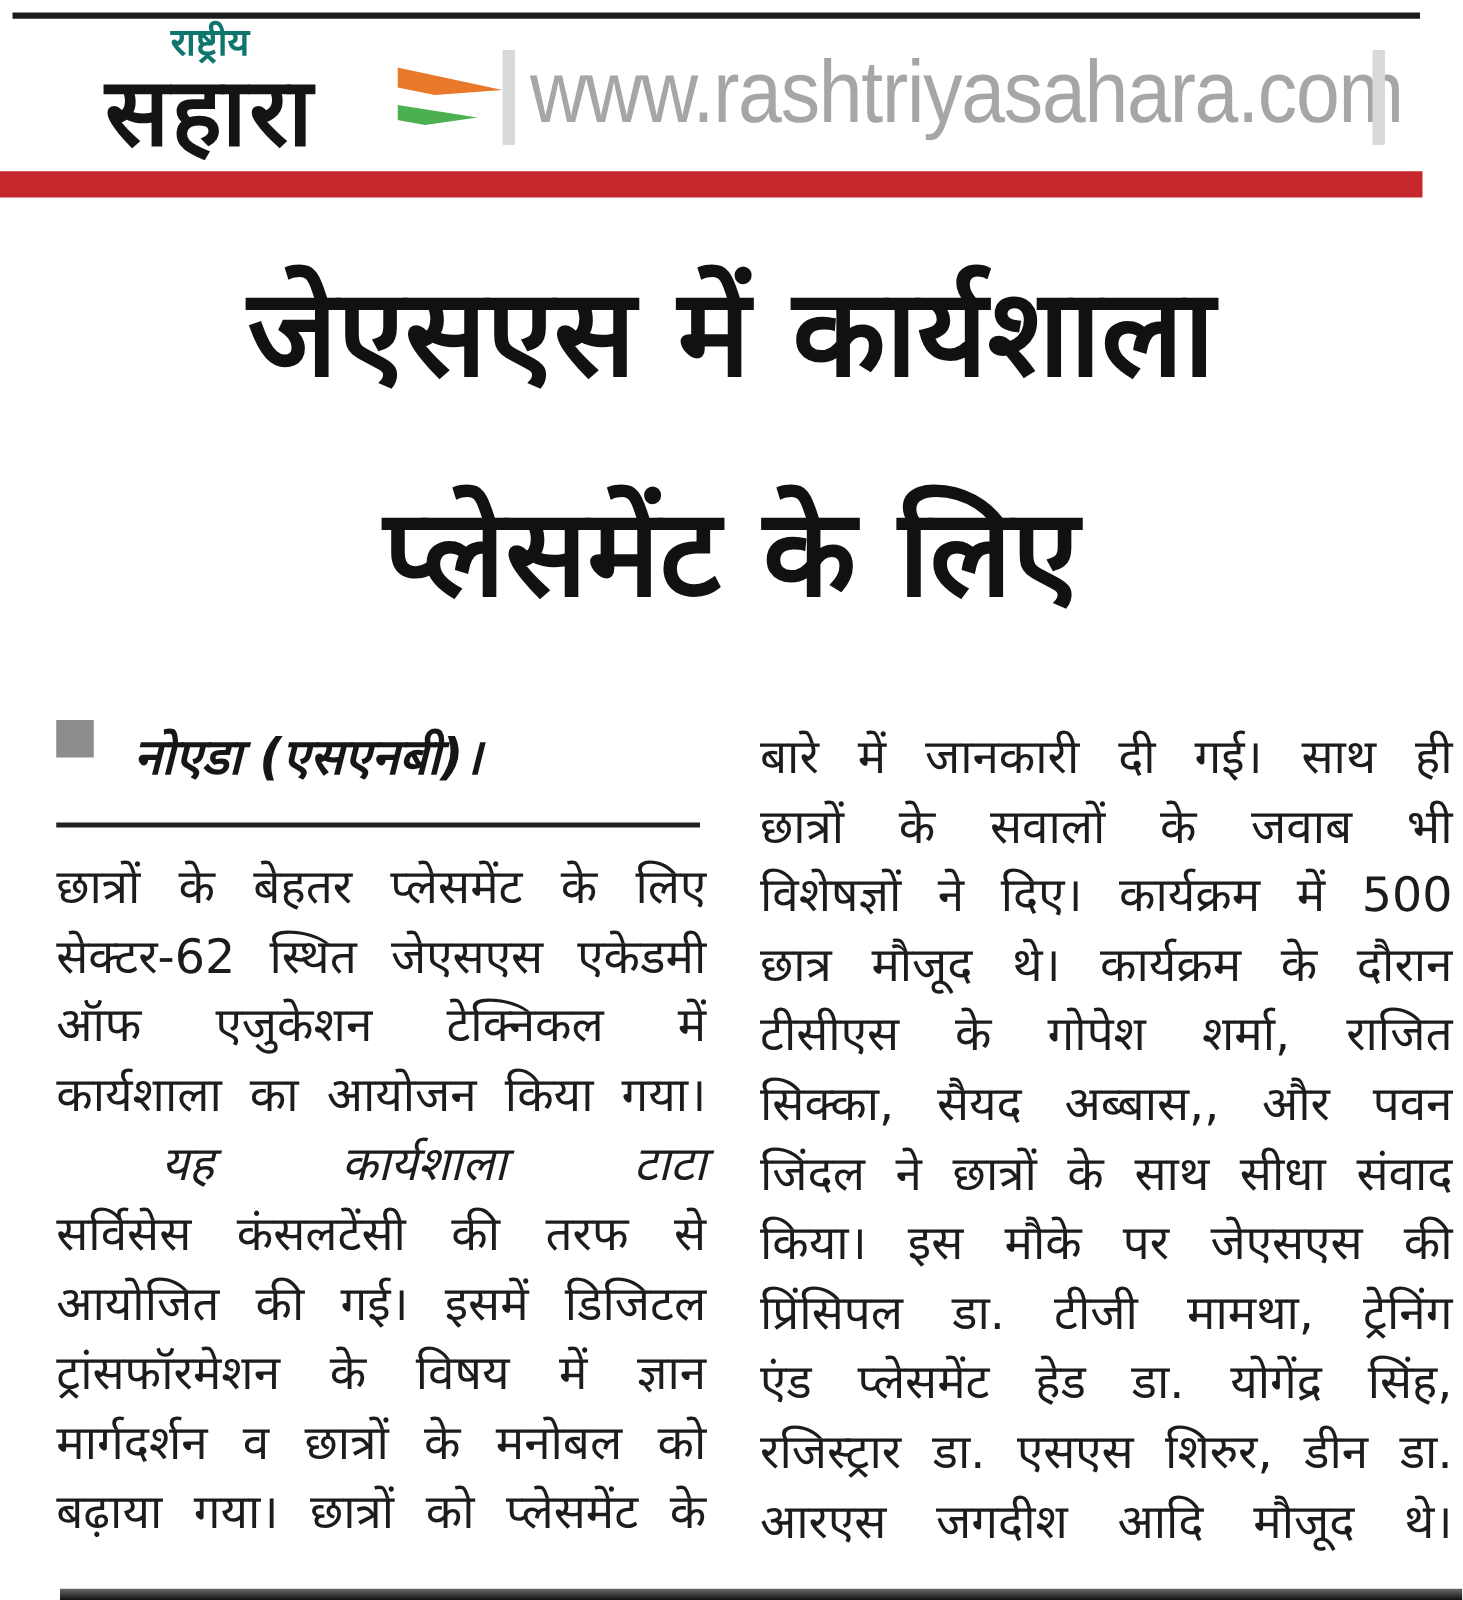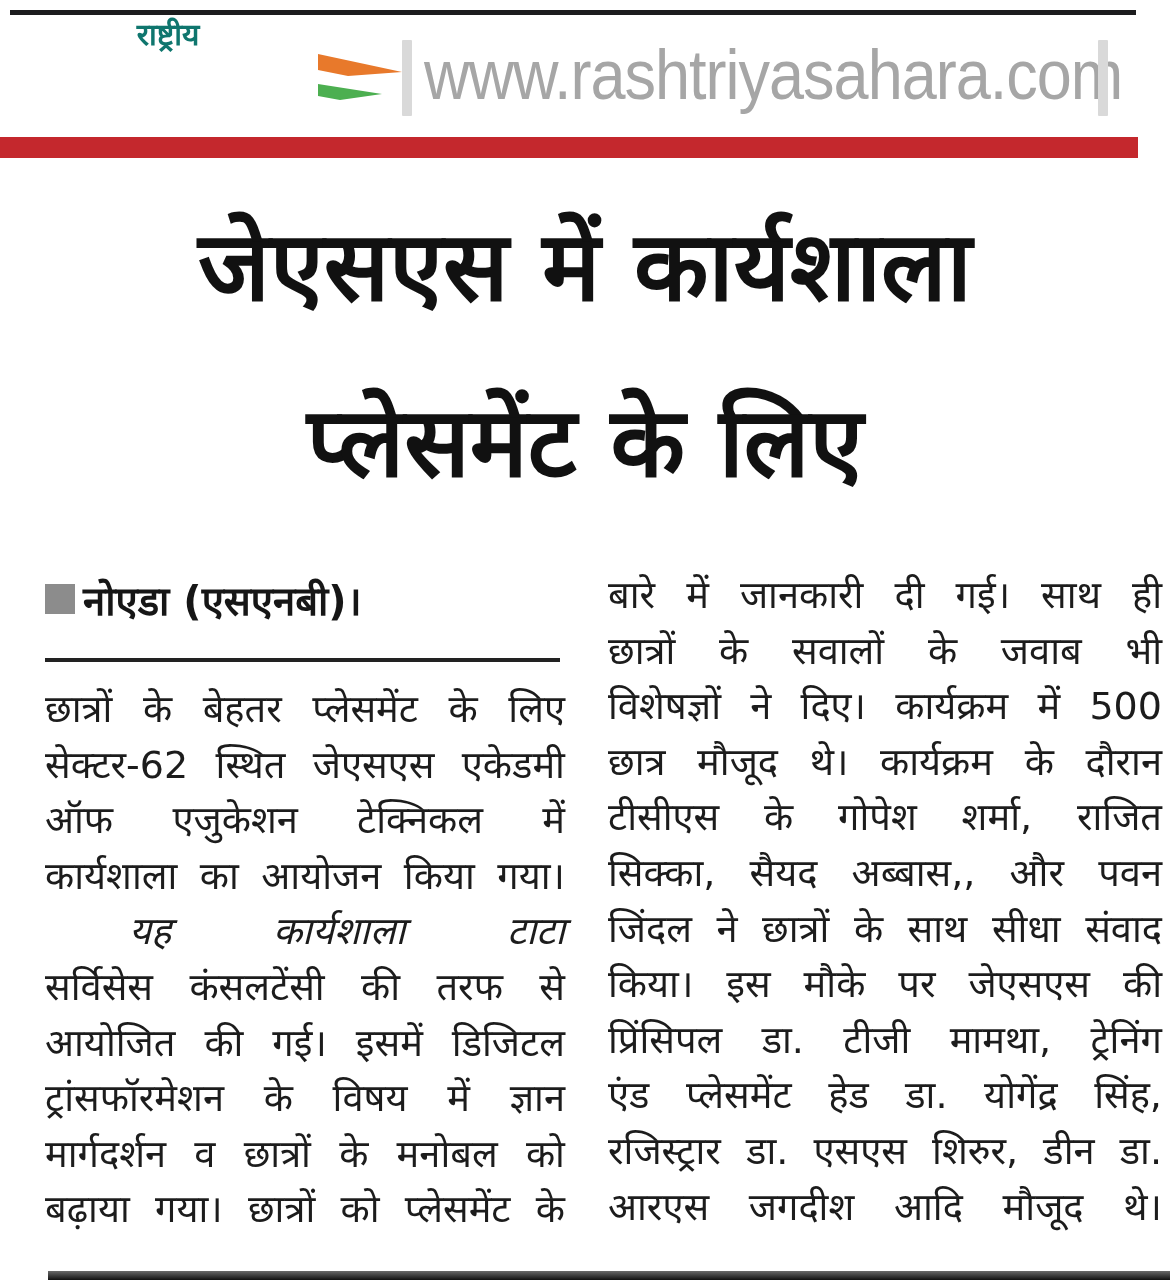--- a/index.html
+++ b/index.html
@@ -39,27 +39,27 @@
     font-family:"DejaVu Serif","Liberation Serif",serif;
     font-weight:bold;color:#111111;
     font-size:97px;line-height:176px;
   }
 
   
   .col{position:absolute;font-size:38px;color:#1c1c1c;}
   .col-left{left:45px;top:576px;width:520px;}
   .col-right{left:608px;top:562px;width:554px;}
 
-  .byline-row{display:flex;align-items:center;gap:8px;height:46px;}
+  .byline-row{display:flex;align-items:flex-start;gap:32px;height:46px;font-style:italic;}
   .byline-square{width:30px;height:30px;background:#8c8c8c;flex:0 0 auto;}
   .byline-text{font-weight:bold;font-size:40px;color:#161616;white-space:nowrap;}
   .byline-rule{margin-top:36px;width:515px;height:0;border-top:4px solid #222222;}
 
   .lines{margin-top:20px;}
-  .col-right .lines{margin-top:6px;}
+  .col-right .lines{margin-top:16px;}
   .body-line{
     width:100%;
     line-height:55.6px;
     text-align:justify;
     text-align-last:justify;
     white-space:nowrap;
     display:flex;justify-content:space-between;
   }
   
   .body-line span{display:inline-block;}
@@ -70,20 +70,21 @@
 </style>
 </head>
 <body>
 
 <div class="page">
 
   <div class="top-rule"></div>
 
   <div class="logo">
     <div class="brand-top">राष्ट्रीय</div>
+    <div class="brand-main">सहारा</div>
   </div>
 
   <svg class="flag-icon" viewBox="0 0 84 64">
     <polygon points="0,6 84,24 30,28 0,22" fill="#e8792b"></polygon>
     <polygon points="0,36 64,46 22,52 0,48" fill="#4caf50"></polygon>
   </svg>
 
   <div class="vbar vbar-left"></div>
   <div class="website">www.rashtriyasahara.com</div>
   <div class="vbar vbar-right"></div>

